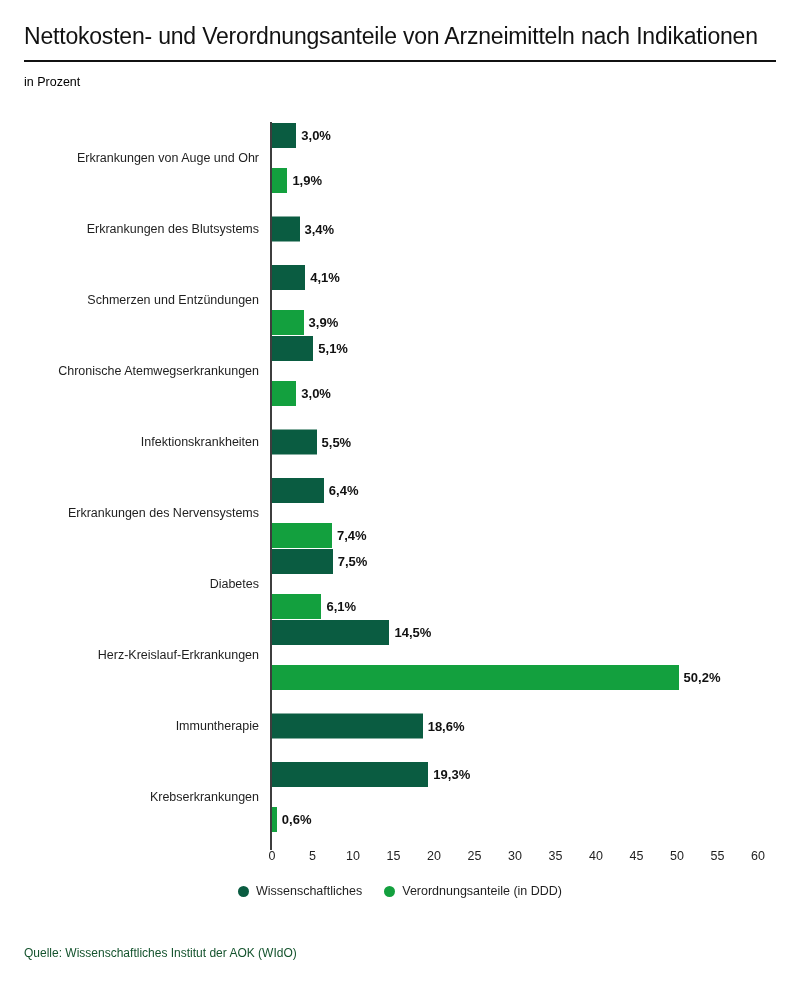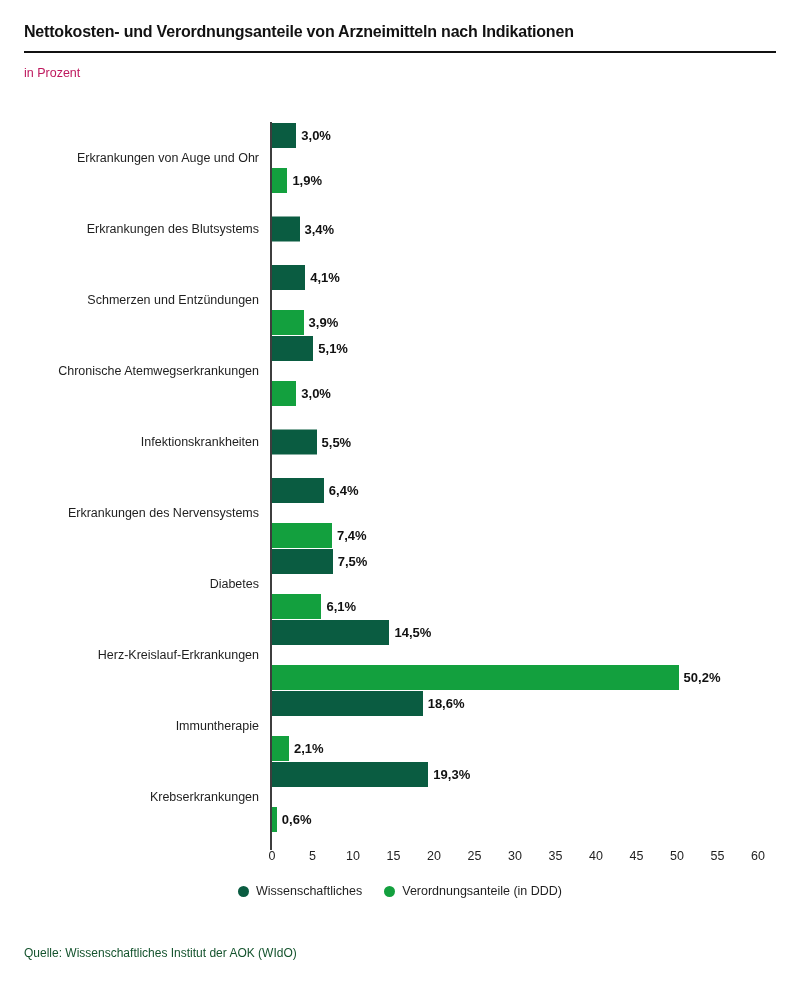--- a/index.html
+++ b/index.html
@@ -17,36 +17,36 @@
   }
 
   
   #header {
     position: absolute;
     left: 24px;
     top: 22px;
     width: 752px;
   }
   #chart-title {
-    font-size: 16px;
-    font-weight: bold;
+    font-size: 23px;
+    font-weight: normal;
     letter-spacing: -0.2px;
     color: #121212;
     line-height: 1.25;
     white-space: nowrap;
   }
   #title-rule {
     margin-top: 9px;
     border-top: 2.5px solid #111111;
     width: 752px;
   }
   #chart-subtitle {
     margin-top: 13px;
     font-size: 12.5px;
-    color: #be185d;
+    color: #000000;
   }
 
   
   #plot {
     position: absolute;
     left: 0;
     top: 118px;
     width: 800px;
     height: 735px;
   }
@@ -267,24 +267,20 @@
             <span class="bar-value">50,2%</span>
           </div>
         </div>
       </div>
       <div class="group">
         <div class="cat-label">Immuntherapie</div>
         <div class="bars">
           <div class="bar-row">
             <div class="bar net" style="width: 150.66px; background: rgb(10, 92, 65);"></div>
             <span class="bar-value">18,6%</span>
-          </div>
-          <div class="bar-row">
-            <div class="bar ddd" style="width: 17.01px; background: rgb(19, 160, 62);"></div>
-            <span class="bar-value">2,1%</span>
           </div>
         </div>
       </div>
       <div class="group">
         <div class="cat-label">Krebserkrankungen</div>
         <div class="bars">
           <div class="bar-row">
             <div class="bar net" style="width: 156.33px; background: rgb(10, 92, 65);"></div>
             <span class="bar-value">19,3%</span>
           </div>

